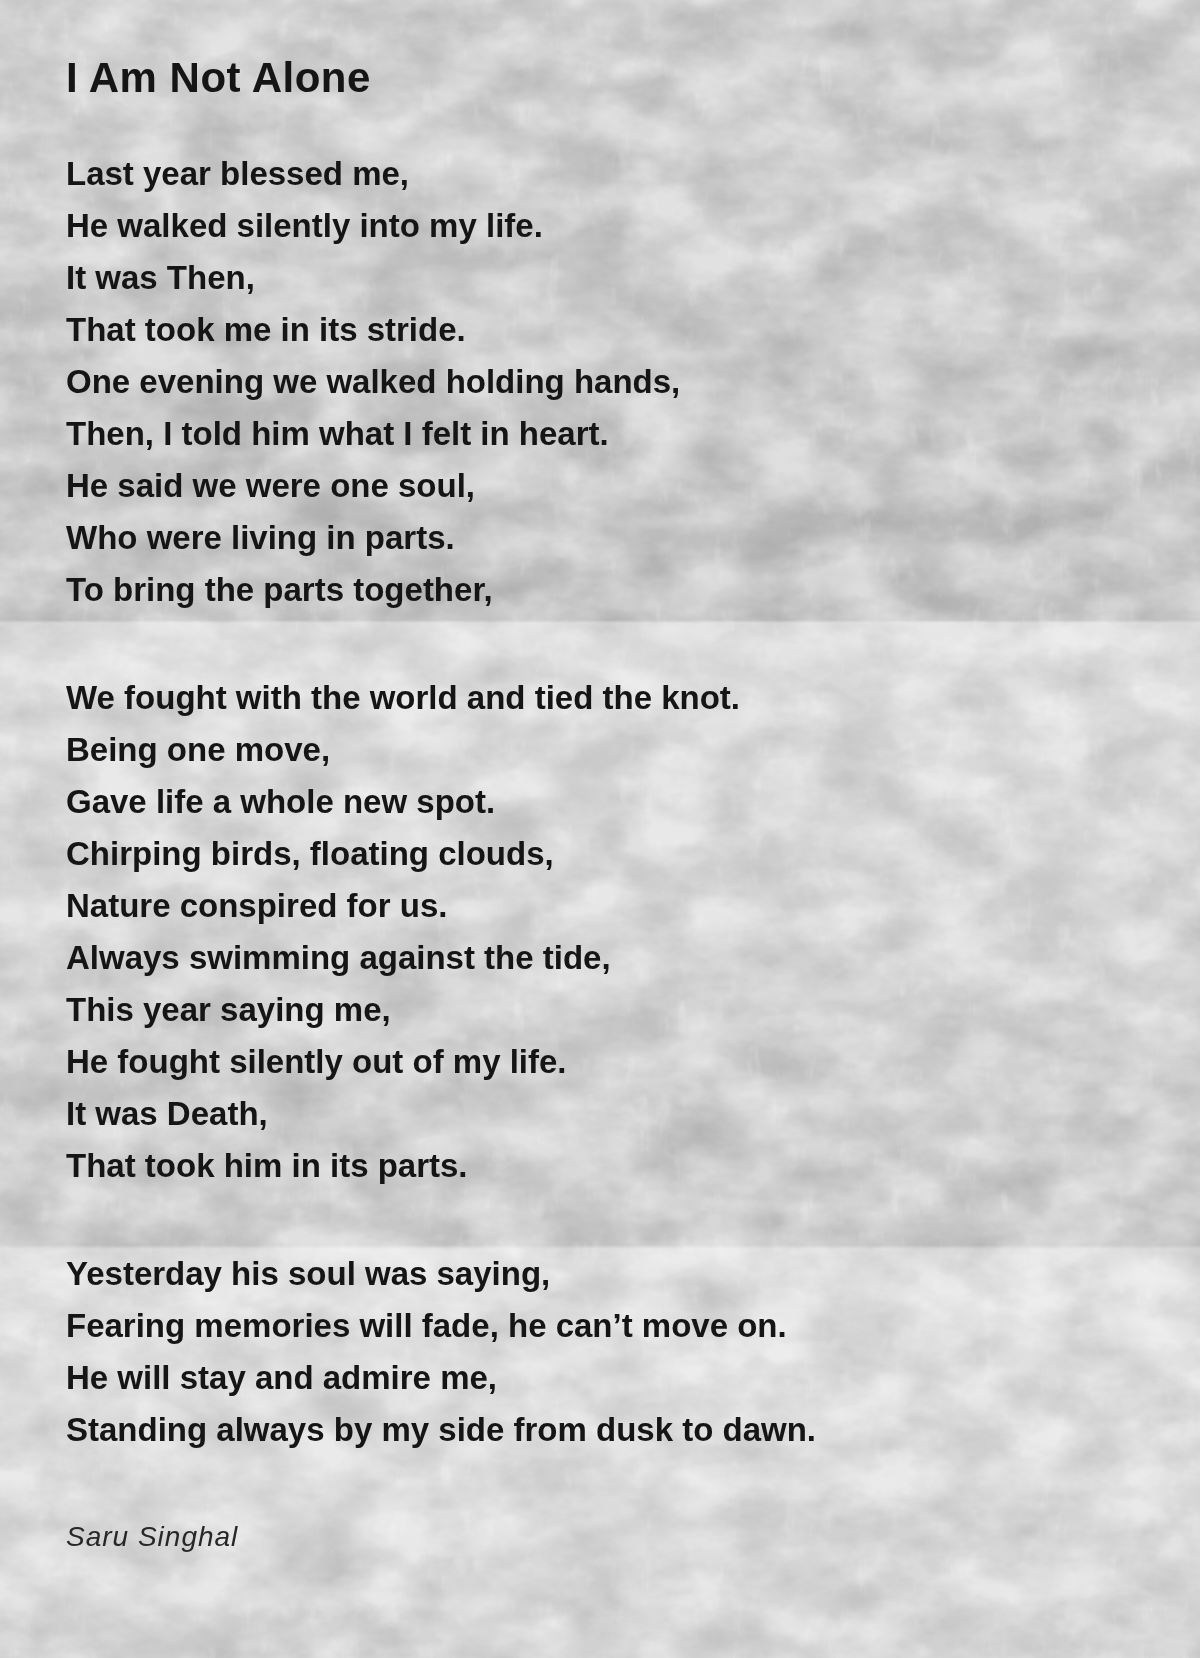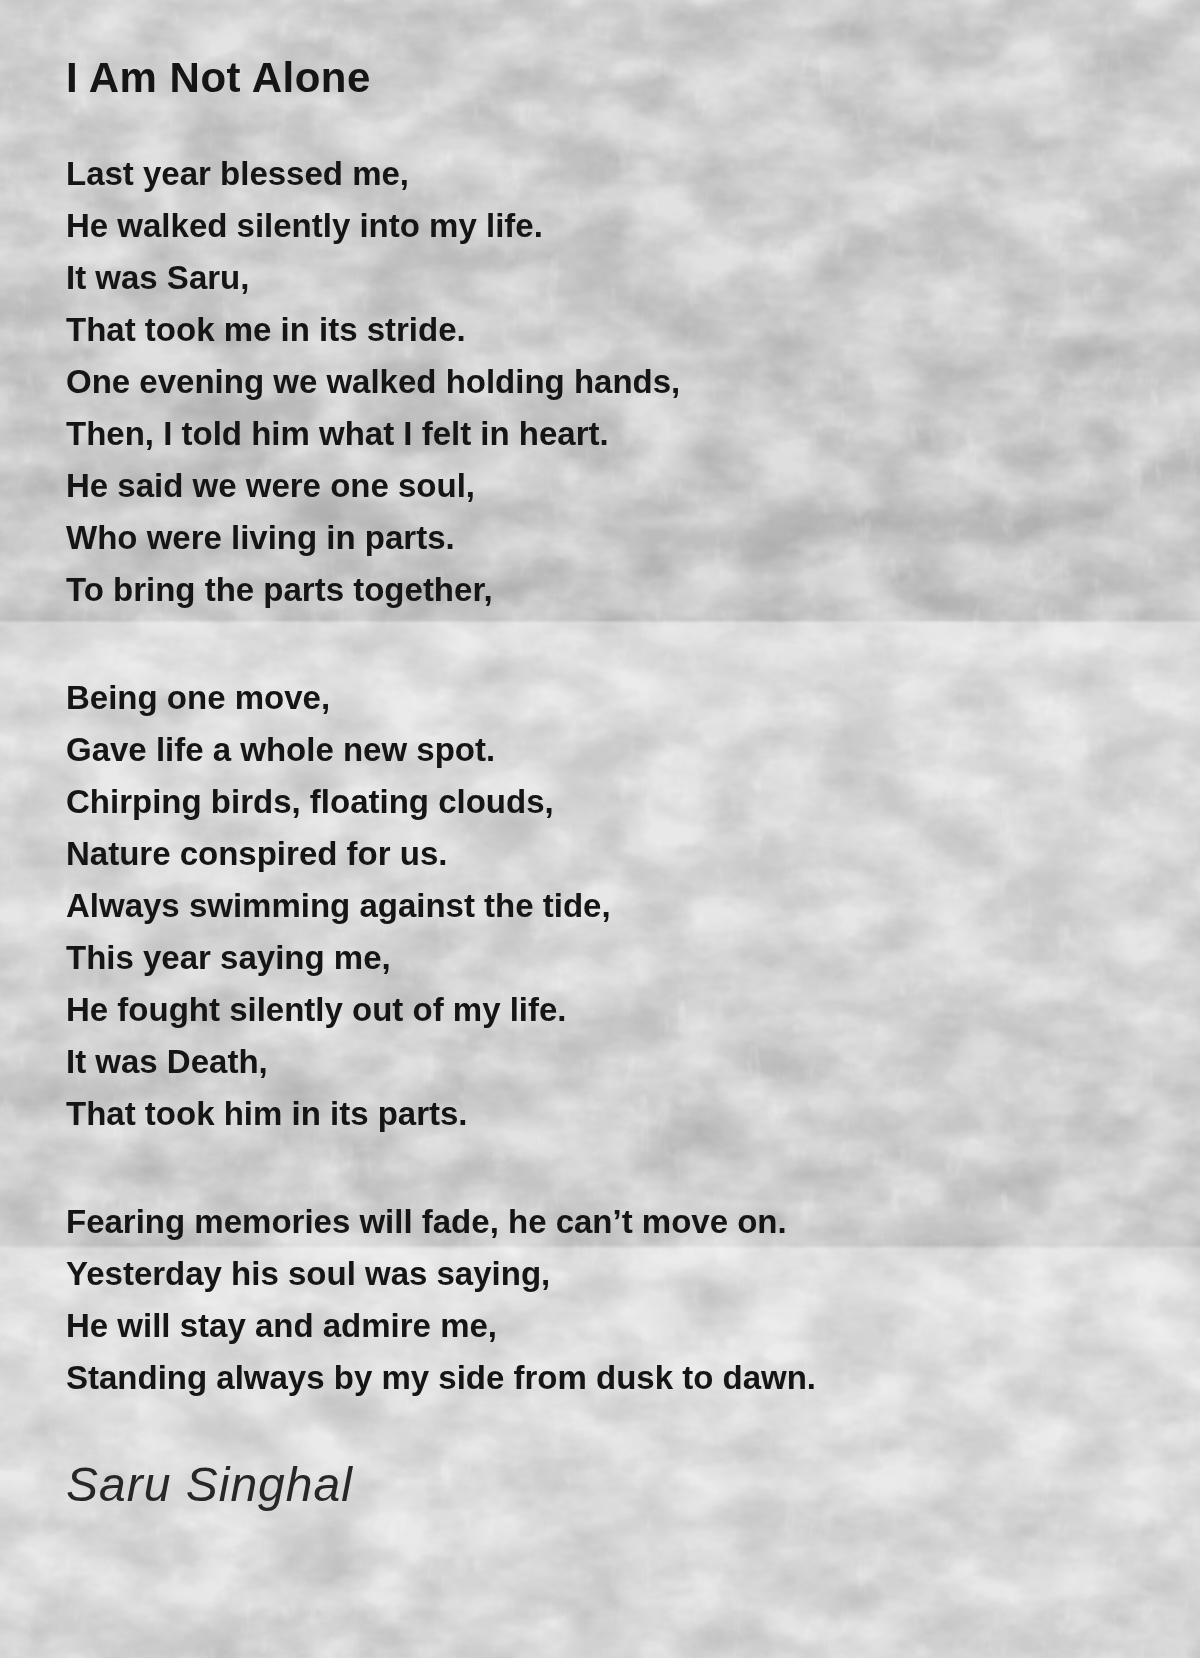--- a/index.html
+++ b/index.html
@@ -54,21 +54,21 @@
   }
   .line {
     font-size: 33px;
     line-height: 52px;
     font-weight: 700;
     color: #151515;
     white-space: nowrap;
   }
   .signature {
     margin-top: 50px;
-    font-size: 48px;
+    font-size: 28px;
     line-height: 50px;
     font-style: italic;
     font-weight: 400;
     color: #272727;
     letter-spacing: 1px;
   }
 </style>
 </head>
 <body>
 
@@ -94,44 +94,45 @@
     <rect width="1200" height="1658" filter="url(#swirlShade)" opacity="0.10"></rect>
   </svg>
 
   <div class="content">
 
     <h1 class="title">I Am Not Alone</h1>
 
     <div class="stanza">
       <div class="line">Last year blessed me,</div>
       <div class="line">He walked silently into my life.</div>
-      <div class="line">It was Saru,</div>
+      <div class="line">It was Then,</div>
       <div class="line">That took me in its stride.</div>
       <div class="line">One evening we walked holding hands,</div>
       <div class="line">Then, I told him what I felt in heart.</div>
       <div class="line">He said we were one soul,</div>
       <div class="line">Who were living in parts.</div>
       <div class="line">To bring the parts together,</div>
     </div>
 
     <div class="stanza">
+      <div class="line">We fought with the world and tied the knot.</div>
       <div class="line">Being one move,</div>
       <div class="line">Gave life a whole new spot.</div>
       <div class="line">Chirping birds, floating clouds,</div>
       <div class="line">Nature conspired for us.</div>
       <div class="line">Always swimming against the tide,</div>
       <div class="line">This year saying me,</div>
       <div class="line">He fought silently out of my life.</div>
       <div class="line">It was Death,</div>
       <div class="line">That took him in its parts.</div>
     </div>
 
     <div class="stanza">
+      <div class="line">Yesterday his soul was saying,</div>
       <div class="line">Fearing memories will fade, he can’t move on.</div>
-      <div class="line">Yesterday his soul was saying,</div>
       <div class="line">He will stay and admire me,</div>
       <div class="line">Standing always by my side from dusk to dawn.</div>
     </div>
 
     <div class="signature">Saru Singhal</div>
 
   </div>
 </div>
 
 </body></html>

